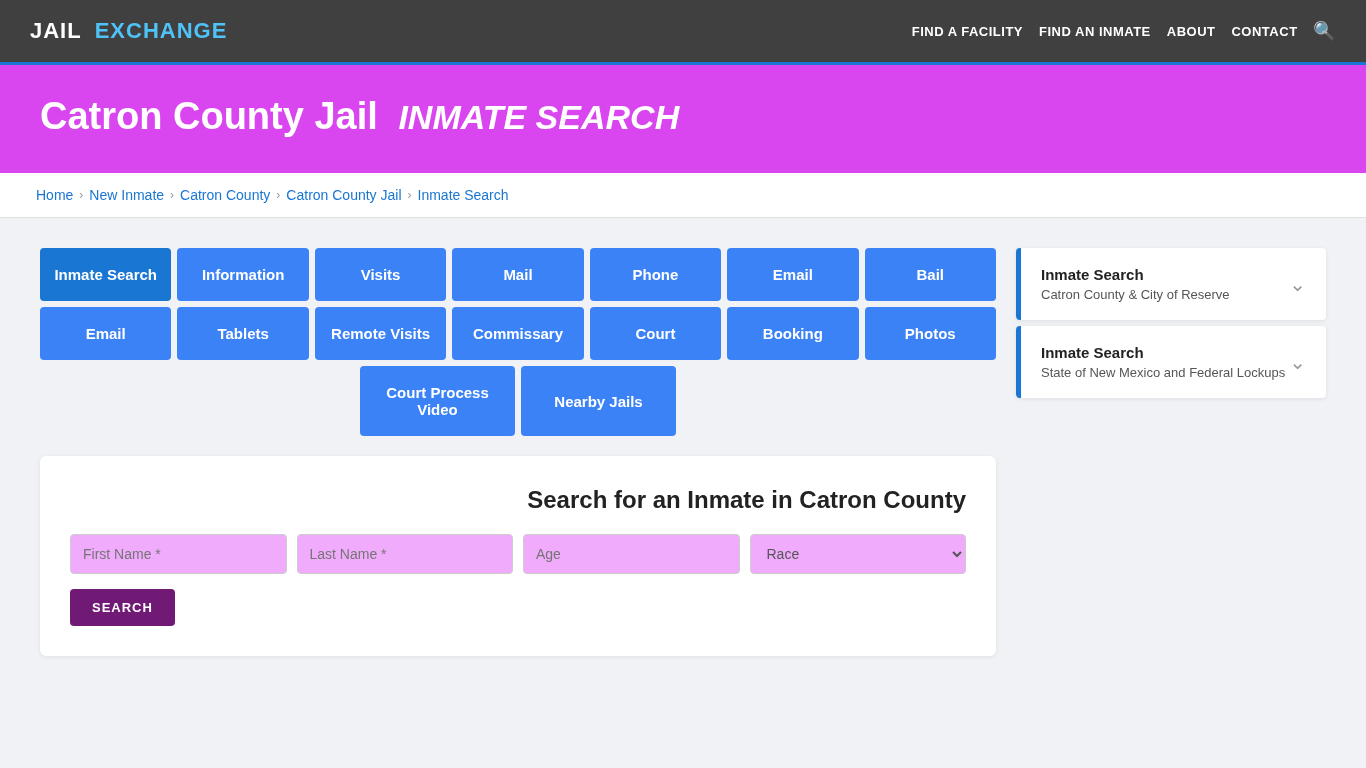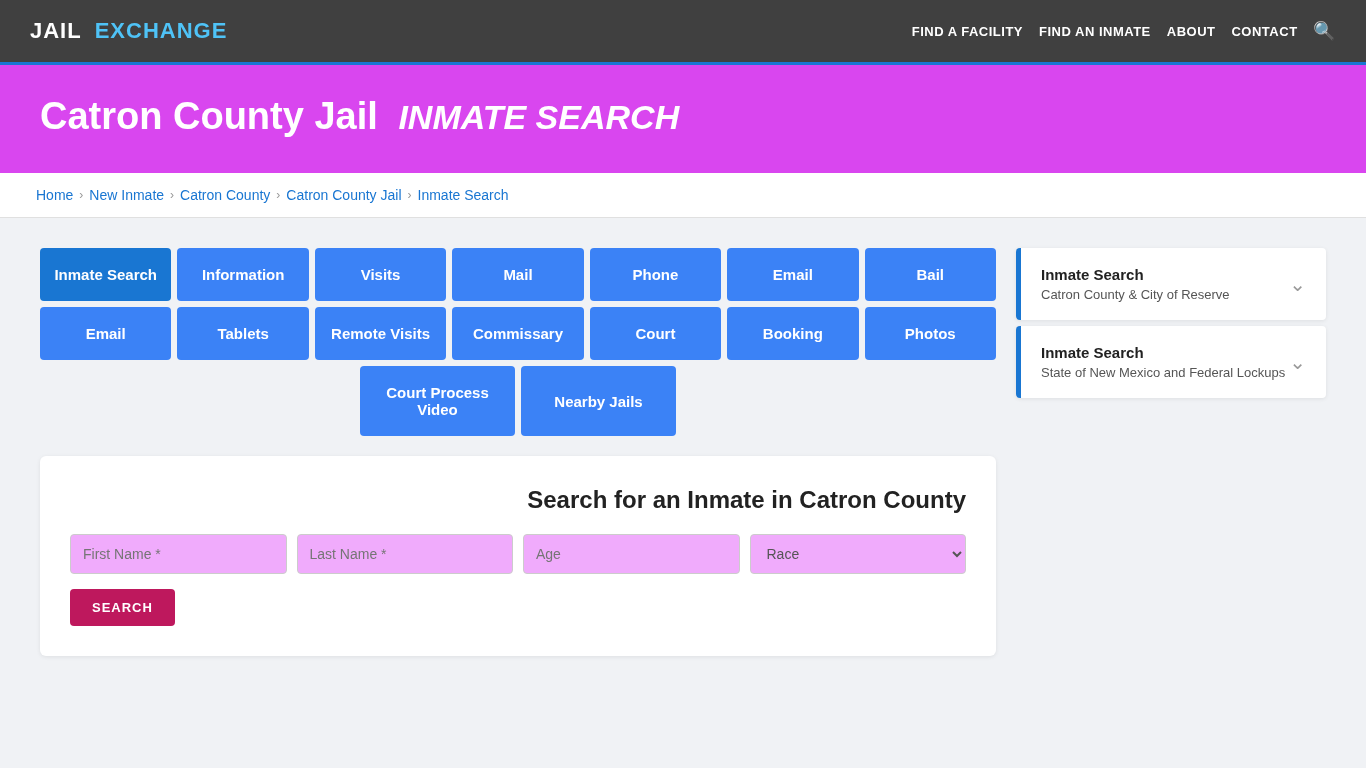--- a/index.html
+++ b/index.html
@@ -158,21 +158,21 @@
       border: 1px solid #ccc;
       border-radius: 4px;
       font-size: 14px;
       color: #555;
       background: #f0abfc;
     }
     .search-form-row select {
       color: #555;
     }
     .search-btn {
-      background: #be185d;
+      background: #701a75;
       color: #fff;
       border: none;
       padding: 11px 22px;
       border-radius: 4px;
       font-size: 13px;
       font-weight: 700;
       letter-spacing: 1px;
       cursor: pointer;
       text-transform: uppercase;
     }

